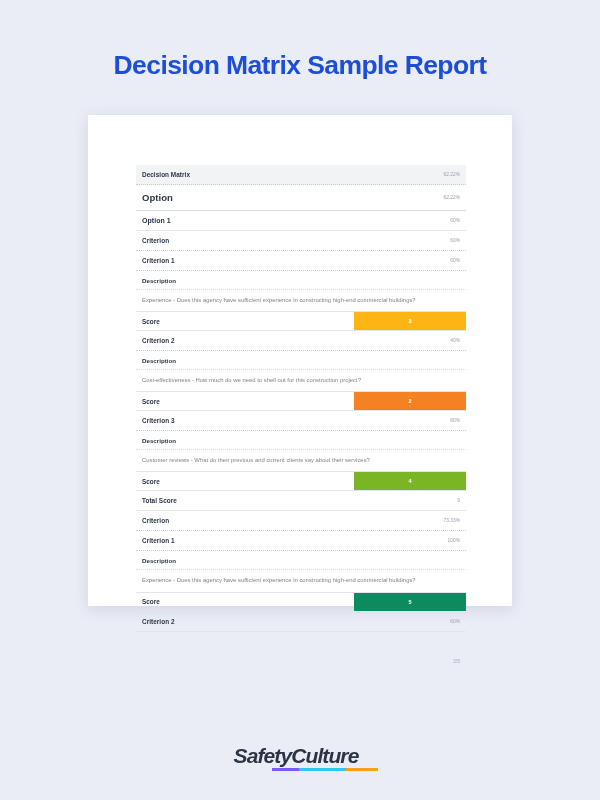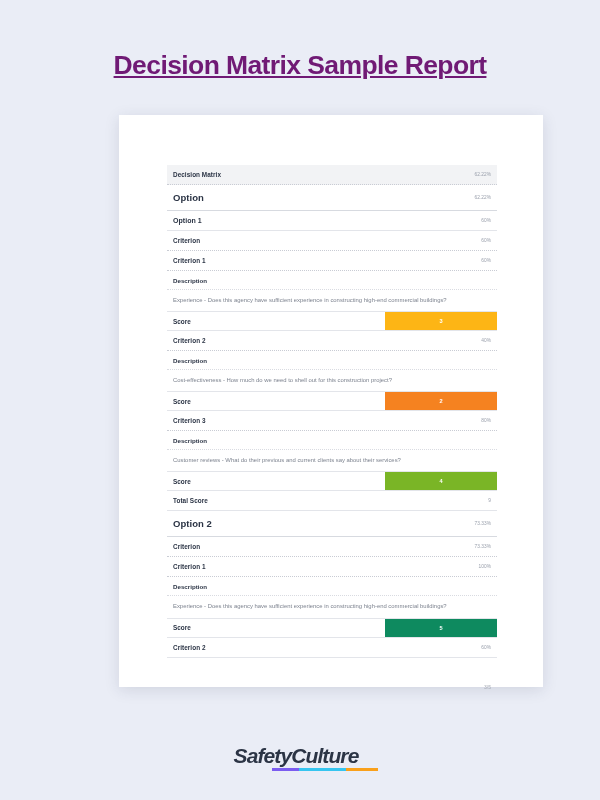--- a/index.html
+++ b/index.html
@@ -16,24 +16,23 @@
     font-weight: bold;
     color: #2b3445;
     letter-spacing: -0.6px;
     padding-top: 52px;
     line-height: 1;
   }
 
   .doc-card {
     position: absolute;
     left: 88px; top: 115px;
-    width: 424px; height: 572px;
+    width: 424px; height: 491px;
     background: #ffffff;
     box-shadow: 0 3px 14px rgba(40,50,80,0.13);
-    margin-left: 31px;
   }
 
   .doc-inner {
     position: absolute;
     left: 48px; top: 50px;
     width: 330px;
   }
 
   
   .row {
@@ -143,21 +142,21 @@
     display: flex;
   }
   .logo-underline span { height: 100%; }
   .u1 { width: 26%; background: #7b5cf0; }
   .u2 { width: 44%; background: #36c5f0; }
   .u3 { width: 30%; background: #f9a01b; }
 </style>
 </head>
 <body style="background: rgb(234, 237, 246);">
 
-<div class="page-title" style="color: #701a75; text-decoration: underline;">Decision Matrix Sample Report</div>
+<div class="page-title" style="color: #1d4ed8;">Decision Matrix Sample Report</div>
 
 <div class="doc-card">
   <div class="doc-inner">
 
     <div class="row header">
       <span class="label">Decision Matrix</span>
       <span class="value">62.22%</span>
     </div>
 
     <div class="row section">
@@ -205,24 +204,20 @@
     <div class="score-row">
       <span class="label">Score</span>
       <span class="score-bar" style="background-color: rgb(122, 181, 38);">4</span>
     </div>
 
     <div class="row">
       <span class="label">Total Score</span>
       <span class="value">9</span>
     </div>
 
-    <div class="row section">
-      <span class="label">Option 2</span>
-      <span class="value">73.33%</span>
-    </div>
     <div class="row dotted">
       <span class="label">Criterion</span>
       <span class="value">73.33%</span>
     </div>
 
     <div class="row dotted">
       <span class="label">Criterion 1</span>
       <span class="value">100%</span>
     </div>
     <div class="desc-title">Description</div>

